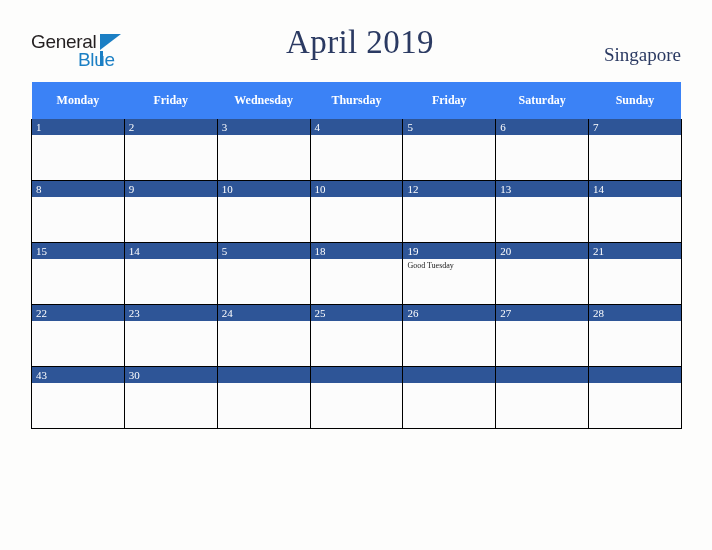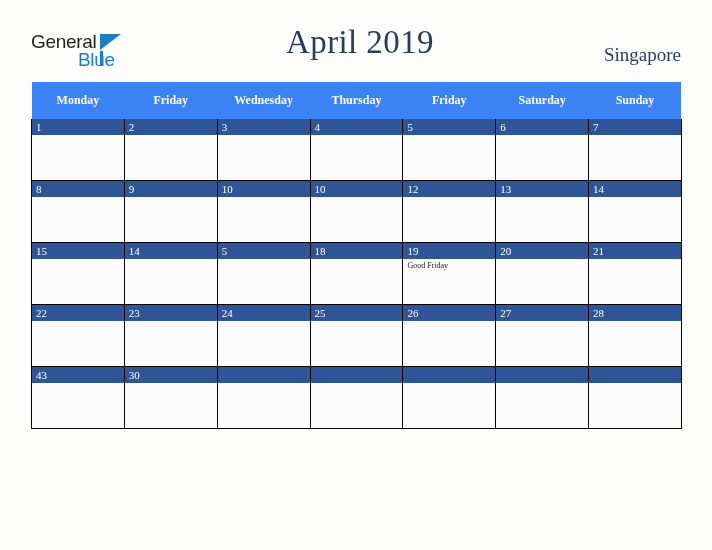--- a/index.html
+++ b/index.html
@@ -257,21 +257,21 @@
         <td>
             <span class="daynum">5</span>
             <span class="event"></span>
           </td>
         <td>
             <span class="daynum">18</span>
             <span class="event"></span>
           </td>
         <td>
             <span class="daynum">19</span>
-            <span class="event">Good Friday</span>
+            <span class="event">Good Tuesday</span>
           </td>
         <td>
             <span class="daynum">20</span>
             <span class="event"></span>
           </td>
         <td>
             <span class="daynum">21</span>
             <span class="event"></span>
           </td>
       </tr>

